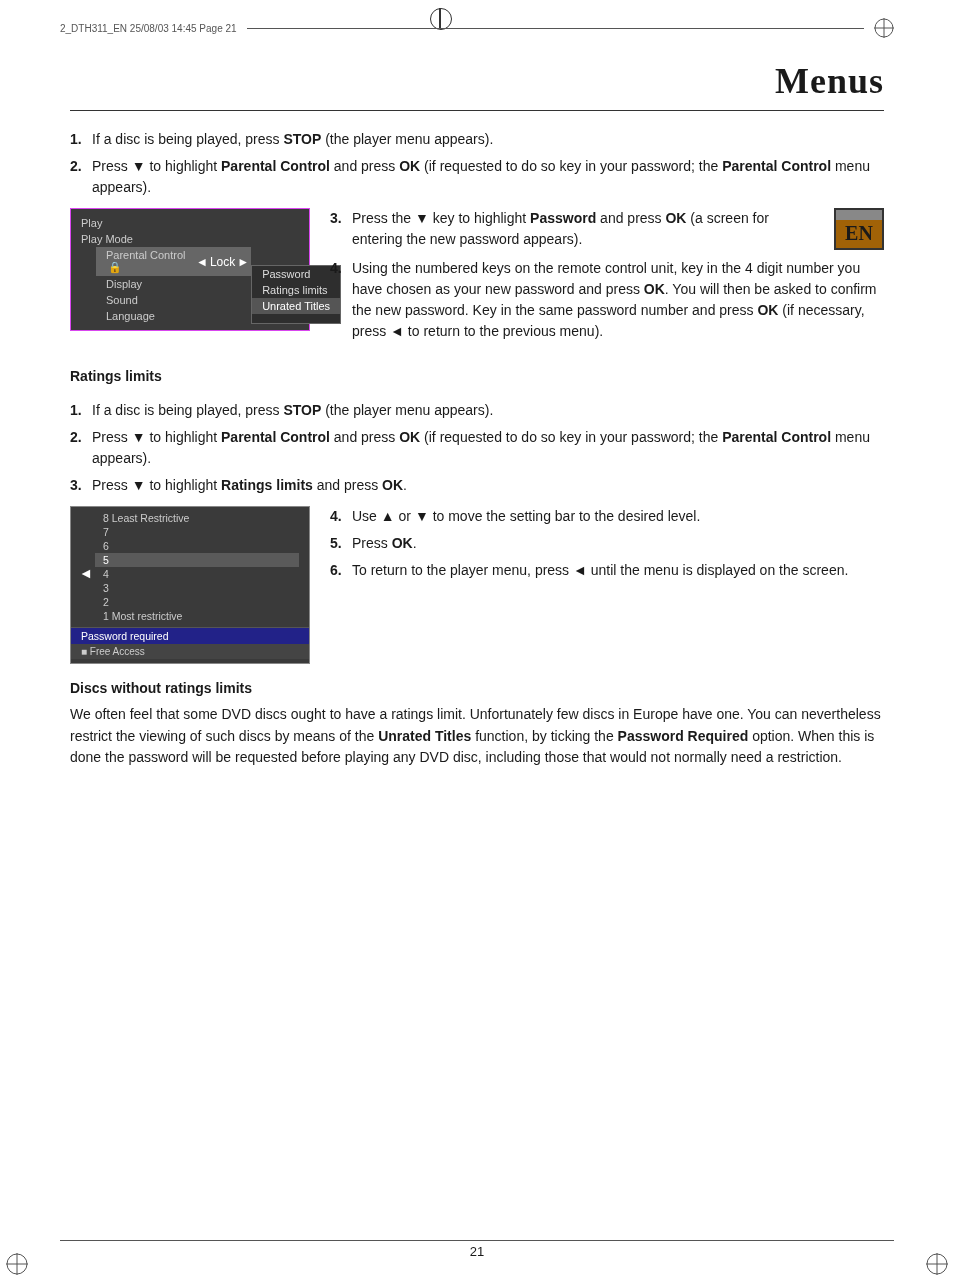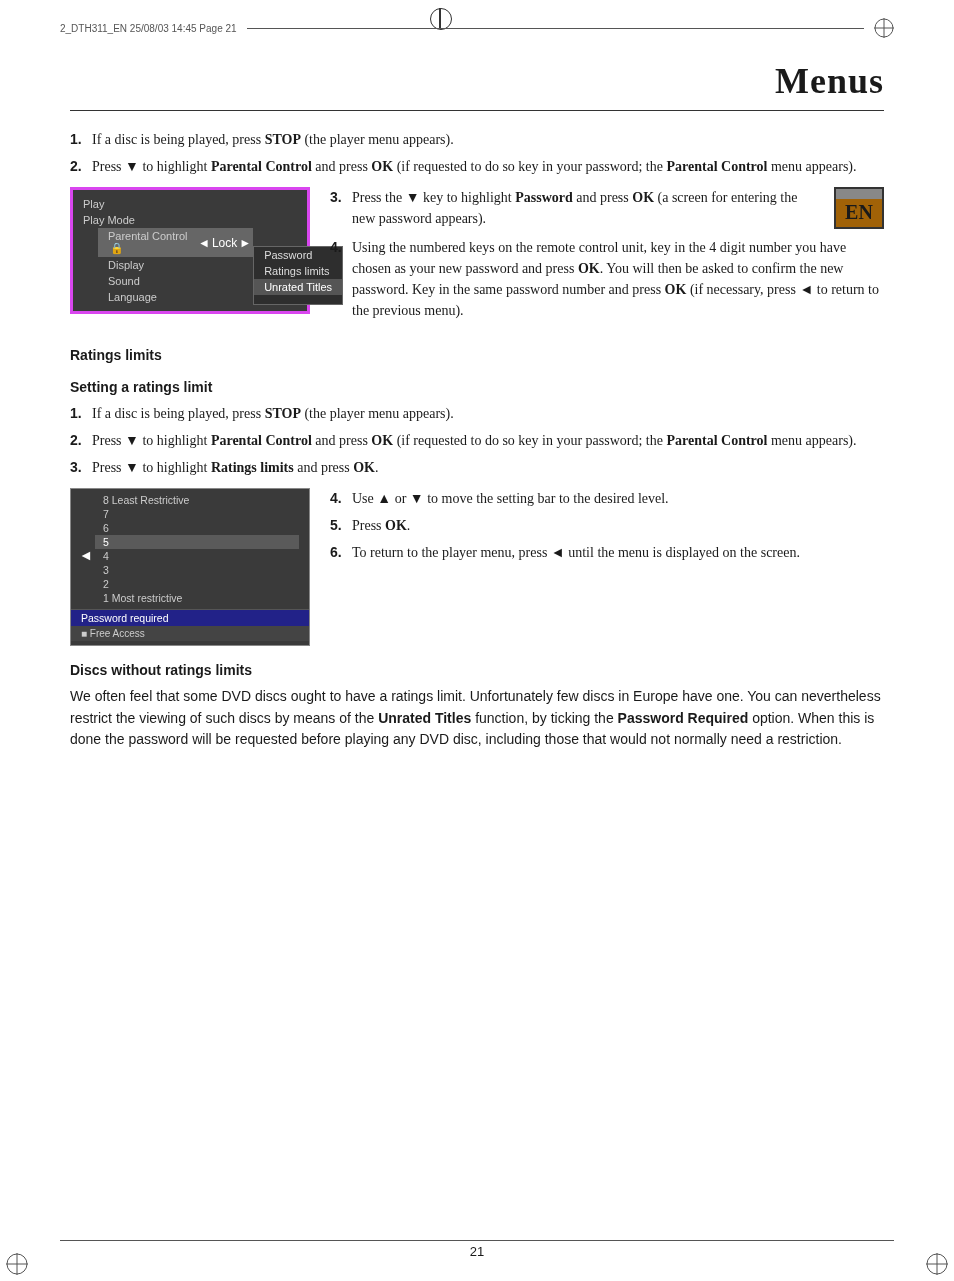--- a/index.html
+++ b/index.html
@@ -112,21 +112,20 @@
       margin-bottom: 6px;
       line-height: 1.5;
     }
     .num-list li .num {
       min-width: 22px;
       font-weight: bold;
       font-size: 14px;
     }
     .num-list li .text {
       flex: 1;
-      font-family: Liberation Serif, serif;
     }
 
     
     strong { font-weight: bold; }
 
     
     .two-col {
       display: flex;
       gap: 20px;
       margin: 10px 0 14px 0;
@@ -170,21 +169,21 @@
       position: absolute;
       bottom: 3px;
       font-size: 20px;
       font-weight: bold;
     }
 
     
     .screenshot-menu {
       width: 240px;
       background: #3a3a3a;
-      border: 3px solid #d946ef;
+      border: 1px solid #d946ef;
       font-size: 11px;
       color: #ddd;
       padding: 6px 0;
     }
     .menu-row {
       display: flex;
       align-items: center;
       padding: 2px 10px;
       justify-content: space-between;
     }
@@ -362,21 +361,20 @@
         </ol>
       </div>
     </div>
   </div>
 
   <div class="subsection">
     <div class="section-heading">Ratings limits</div>
   </div>
 
   <div class="subsection">
-    <div class="section-heading">Setting a ratings limit</div>
 
     <ol class="num-list">
       <li>
         <span class="num">1.</span>
         <span class="text">If a disc is being played, press <strong>STOP</strong> (the player menu appears).</span>
       </li>
       <li>
         <span class="num">2.</span>
         <span class="text">Press ▼ to highlight <strong>Parental Control</strong> and press <strong>OK</strong> (if requested to do so key in your password; the <strong>Parental Control</strong> menu appears).</span>
       </li>

